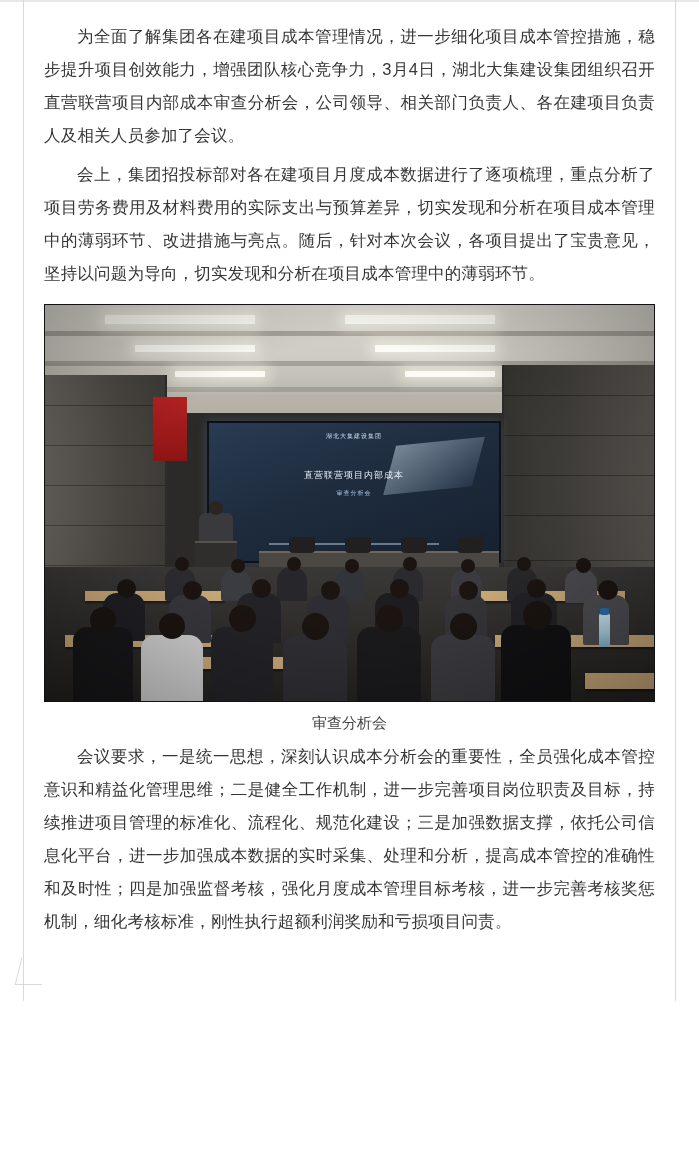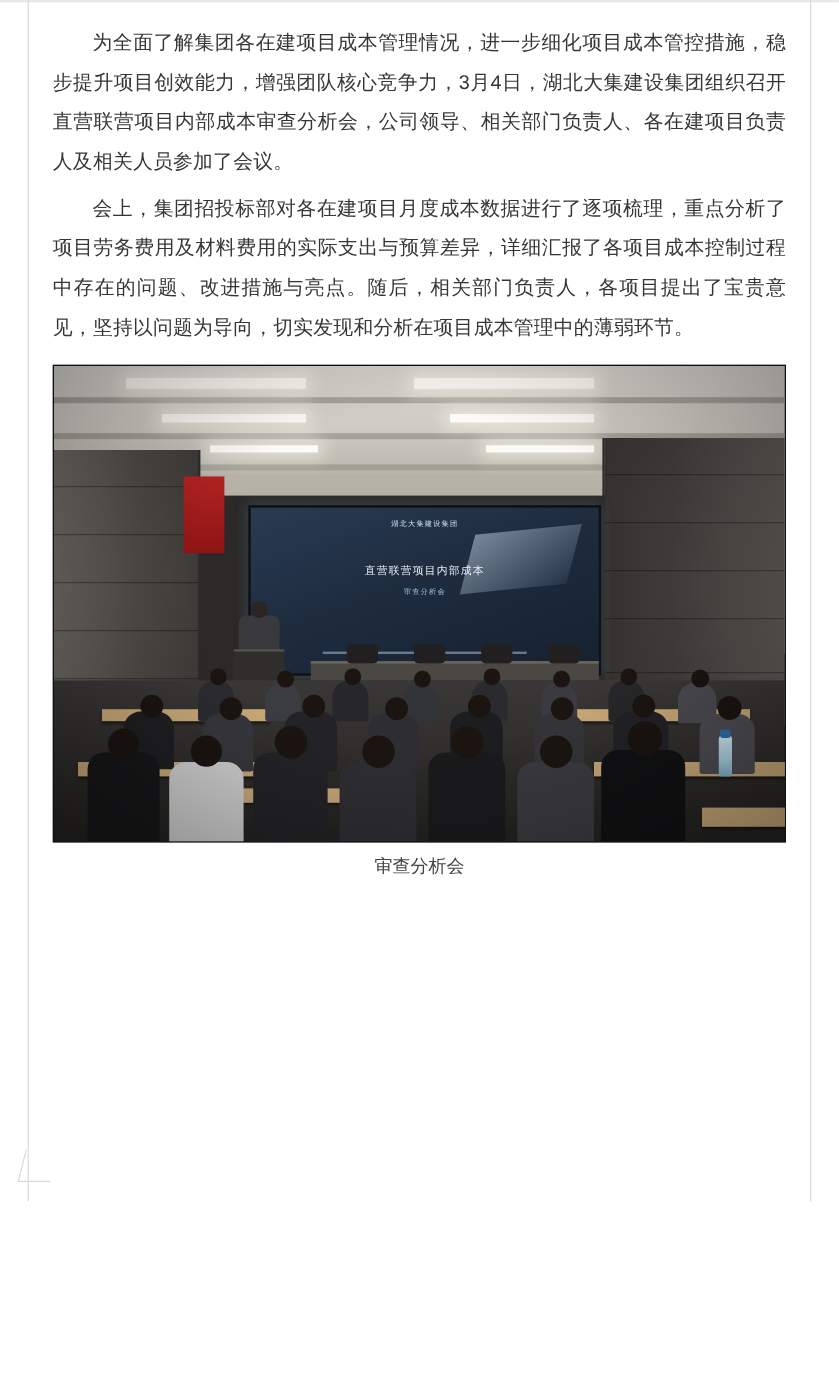--- a/index.html
+++ b/index.html
@@ -207,21 +207,21 @@
 
 <div class="page">
   <div class="edge-top"></div>
   <div class="edge-left"></div>
   <div class="edge-right"></div>
   <div class="corner-cut"></div>
 
   <div class="content">
 
     <p class="para">为全面了解集团各在建项目成本管理情况，进一步细化项目成本管控措施，稳步提升项目创效能力，增强团队核心竞争力，3月4日，湖北大集建设集团组织召开直营联营项目内部成本审查分析会，公司领导、相关部门负责人、各在建项目负责人及相关人员参加了会议。</p>
-    <p class="para">会上，集团招投标部对各在建项目月度成本数据进行了逐项梳理，重点分析了项目劳务费用及材料费用的实际支出与预算差异，详细汇报了各项目成本控制过程中存在的问题、改进措施与亮点。随后，相关部门负责人，各项目提出了宝贵意见，坚持以问题为导向，切实发现和分析在项目成本管理中的薄弱环节。</p>
+    <p class="para">会上，集团招投标部对各在建项目月度成本数据进行了逐项梳理，重点分析了项目劳务费用及材料费用的实际支出与预算差异，切实发现和分析在项目成本管理中的薄弱环节、改进措施与亮点。随后，针对本次会议，各项目提出了宝贵意见，坚持以问题为导向，切实发现和分析在项目成本管理中的薄弱环节。</p>
 
     <div class="figure">
       <div class="photo">
         <div class="ph-ceiling"></div>
         <div class="ph-ceilbeam" style="left:0;top:26px;width:100%;"></div>
         <div class="ph-ceilbeam" style="left:0;top:56px;width:100%;"></div>
         <div class="ph-ceilbeam" style="left:0;top:82px;width:100%;"></div>
         <div class="ph-light" style="left:60px;top:10px;width:150px;height:9px;"></div>
         <div class="ph-light" style="left:300px;top:10px;width:150px;height:9px;"></div>
         <div class="ph-light" style="left:90px;top:40px;width:120px;height:7px;"></div>
@@ -326,15 +326,16 @@
         <div class="ph-head" style="left:478px;top:296px;width:29px;height:29px;"></div>
 
         <div class="ph-bottle"></div>
         <div class="ph-bottlecap"></div>
 
         <div class="ph-vignette"></div>
       </div>
       <div class="caption">审查分析会</div>
     </div>
 
+    <p class="para">会议要求，一是统一思想，深刻认识成本分析会的重要性，全员强化成本管控意识和精益化管理思维；二是健全工作机制，进一步完善项目岗位职责及目标，持续推进项目管理的标准化、流程化、规范化建设；三是加强数据支撑，依托公司信息化平台，进一步加强成本数据的实时采集、处理和分析，提高成本管控的准确性和及时性；四是加强监督考核，强化月度成本管理目标考核，进一步完善考核奖惩机制，细化考核标准，刚性执行超额利润奖励和亏损项目问责。</p>
 
   </div>
 </div>
 
 </body></html>

